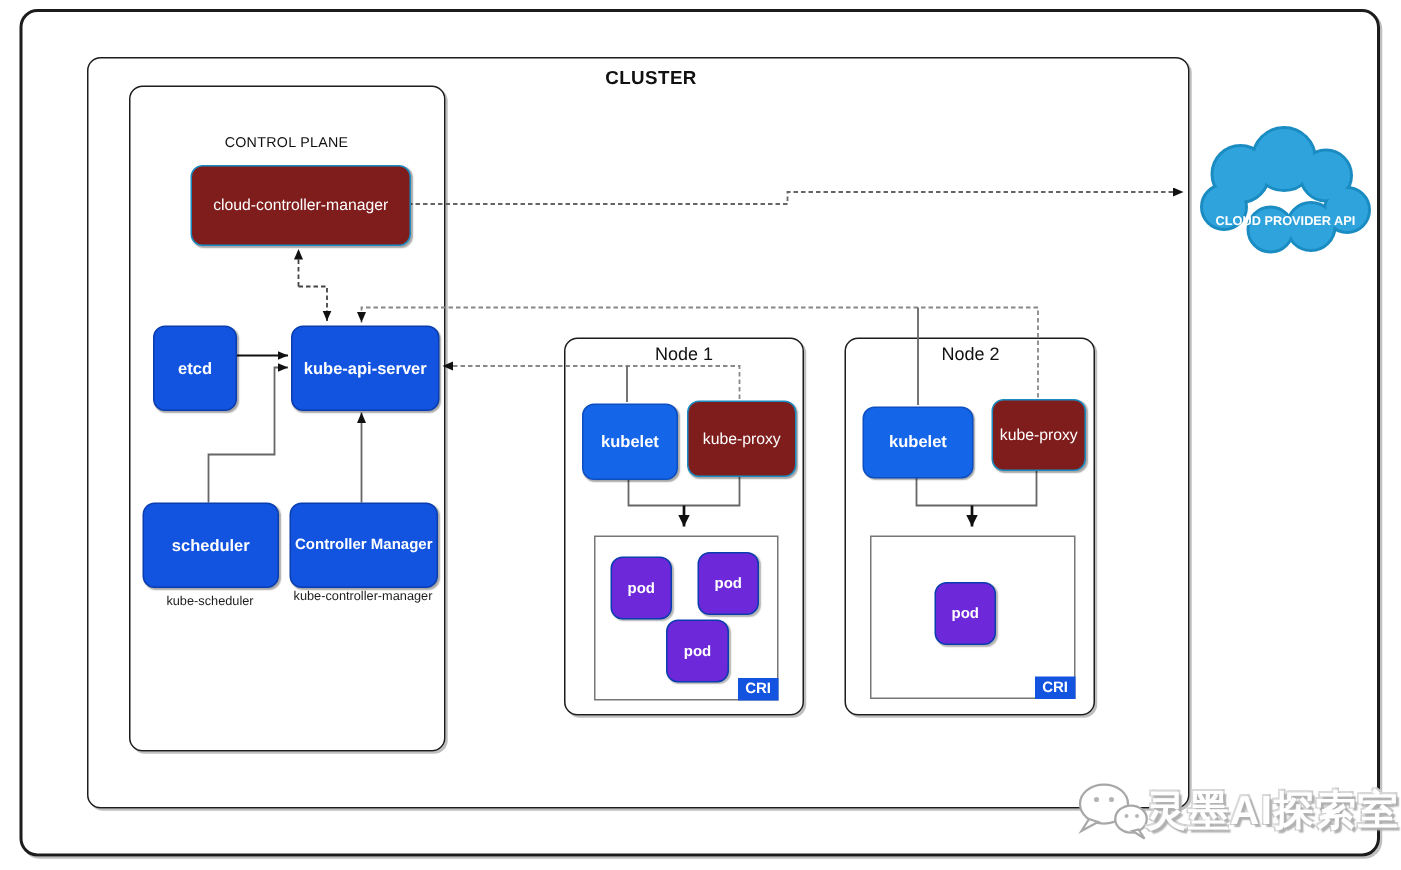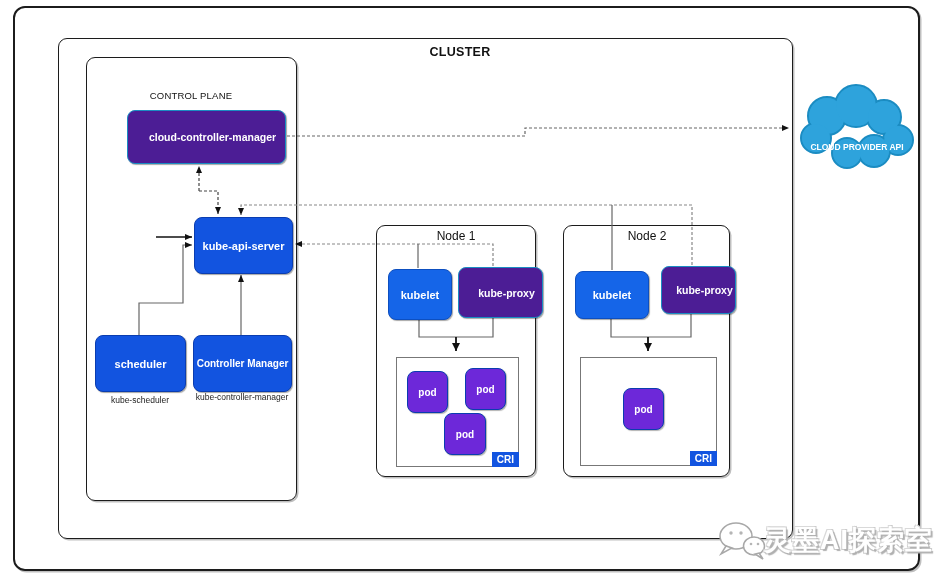--- a/index.html
+++ b/index.html
@@ -13,23 +13,23 @@
   .titlelabel{position:absolute;transform:translateX(-50%);color:#111;white-space:nowrap;z-index:4;}
   .cluster-title{font-weight:bold;font-size:12.5px;letter-spacing:.3px;}
   .cp-title{font-size:9.5px;letter-spacing:.2px;margin-top:24px;}
   .node-title{font-family:Liberation Sans, sans-serif;font-size:12px;}
   .bluebox{position:absolute;display:flex;align-items:center;justify-content:center;
            background:#1254e0;border:1px solid #0a3db0;border-radius:8px;color:#fff;
            font-weight:bold;font-size:11px;white-space:nowrap;z-index:6;
            box-shadow:1px 1px 1px rgba(0,0,0,0.35);}
   .bluebox.kblt{background:#1565e8;border-color:#0d4fc0;}
   .lightbox{position:absolute;display:flex;align-items:center;justify-content:center;
-            background:#4c1d95;border:1px solid #1b8cc2;border-radius:8px;color:#fff;
-            font-weight:bold;font-size:10.5px;white-space:nowrap;z-index:6;
-            box-shadow:1px 1px 1px rgba(0,0,0,0.35);padding-left:12px;}
+            background:#7f1d1d;border:1px solid #1b8cc2;border-radius:8px;color:#fff;
+            font-weight:normal;font-size:10.5px;white-space:nowrap;z-index:6;
+            box-shadow:1px 1px 1px rgba(0,0,0,0.35);}
   .sublabel{position:absolute;transform:translateX(-50%);font-size:8.5px;color:#1c1c1c;white-space:nowrap;z-index:4;}
   .cri-box{position:absolute;border:1px solid #777;background:#fff;z-index:3;}
   .cri-badge{position:absolute;right:-1px;bottom:-1px;background:#1254e0;color:#fff;
              font-weight:bold;font-size:10px;padding:2px 5px;z-index:7;}
   .podbox{position:absolute;display:flex;align-items:center;justify-content:center;
           background:#6d28d9;border:1px solid #0a3db0;border-radius:8px;color:#fff;
           font-weight:bold;font-size:10px;z-index:6;box-shadow:1px 1px 1px rgba(0,0,0,0.3);}
   #wires{position:absolute;left:0;top:0;z-index:5;}
   .watermark{position:absolute;left:764px;top:522px;z-index:20;
              font-weight:bold;font-size:27px;color:#ffffff;white-space:nowrap;letter-spacing:1px;
@@ -38,24 +38,25 @@
 </style>
 </head>
 <body>
 
 <div id="stage">
 
   <div class="frame" style="left:13px;top:6px;width:903px;height:561px;"></div>
   <div class="frame thin" style="left:58px;top:38px;width:733px;height:499px;"></div>
   <div class="frame thin" style="left:86px;top:57px;width:209px;height:442px;"></div>
 
-  <div class="titlelabel cluster-title" style="left:460px;top:45px;text-align:right;">CLUSTER</div>
+  <div class="titlelabel cluster-title" style="left:434px;top:45px;text-align:right;">CLUSTER</div>
   <div class="titlelabel cp-title" style="left:191px;top:66px;">CONTROL PLANE</div>
 
   <div class="lightbox" style="left:127px;top:110px;width:145px;height:52px;">cloud-controller-manager</div>
+  <div class="bluebox" style="left:102px;top:217px;width:54px;height:55px;">etcd</div>
   <div class="bluebox" style="left:194px;top:217px;width:97px;height:55px;">kube-api-server</div>
   <div class="bluebox" style="left:193px;top:335px;width:97px;height:55px;font-size:10px;">Controller Manager</div>
   <div class="bluebox" style="left:95px;top:335px;width:89px;height:55px;">scheduler</div>
   <div class="sublabel" style="left:140px;top:395px;">kube-scheduler</div>
   <div class="sublabel" style="left:242px;top:392px;">kube-controller-manager</div>
 
   <div class="frame thin" style="left:376px;top:225px;width:158px;height:250px;"></div>
   <div class="titlelabel node-title" style="left:456px;top:229px;">Node 1</div>
   <div class="bluebox kblt" style="left:388px;top:269px;width:62px;height:49px;">kubelet</div>
   <div class="lightbox" style="left:458px;top:267px;width:71px;height:49px;">kube-proxy</div>

